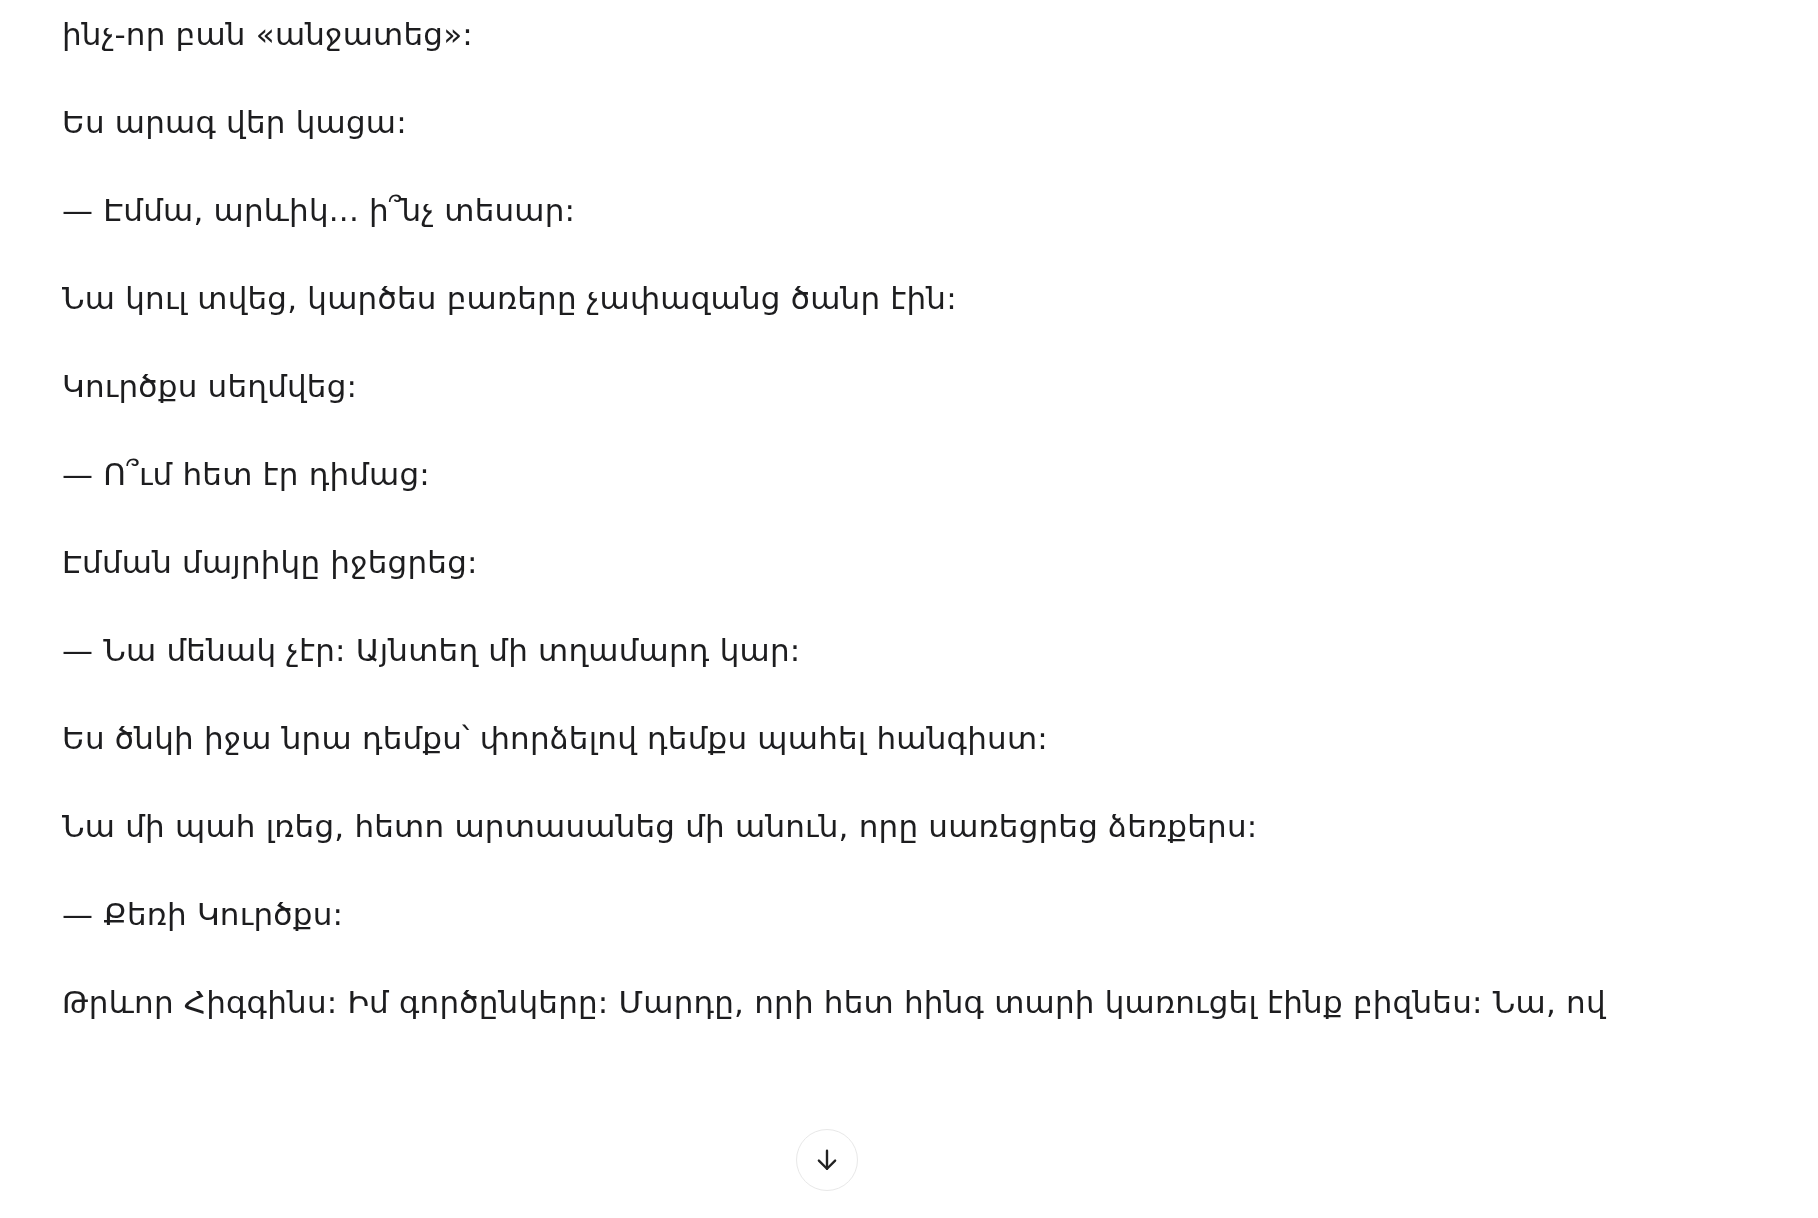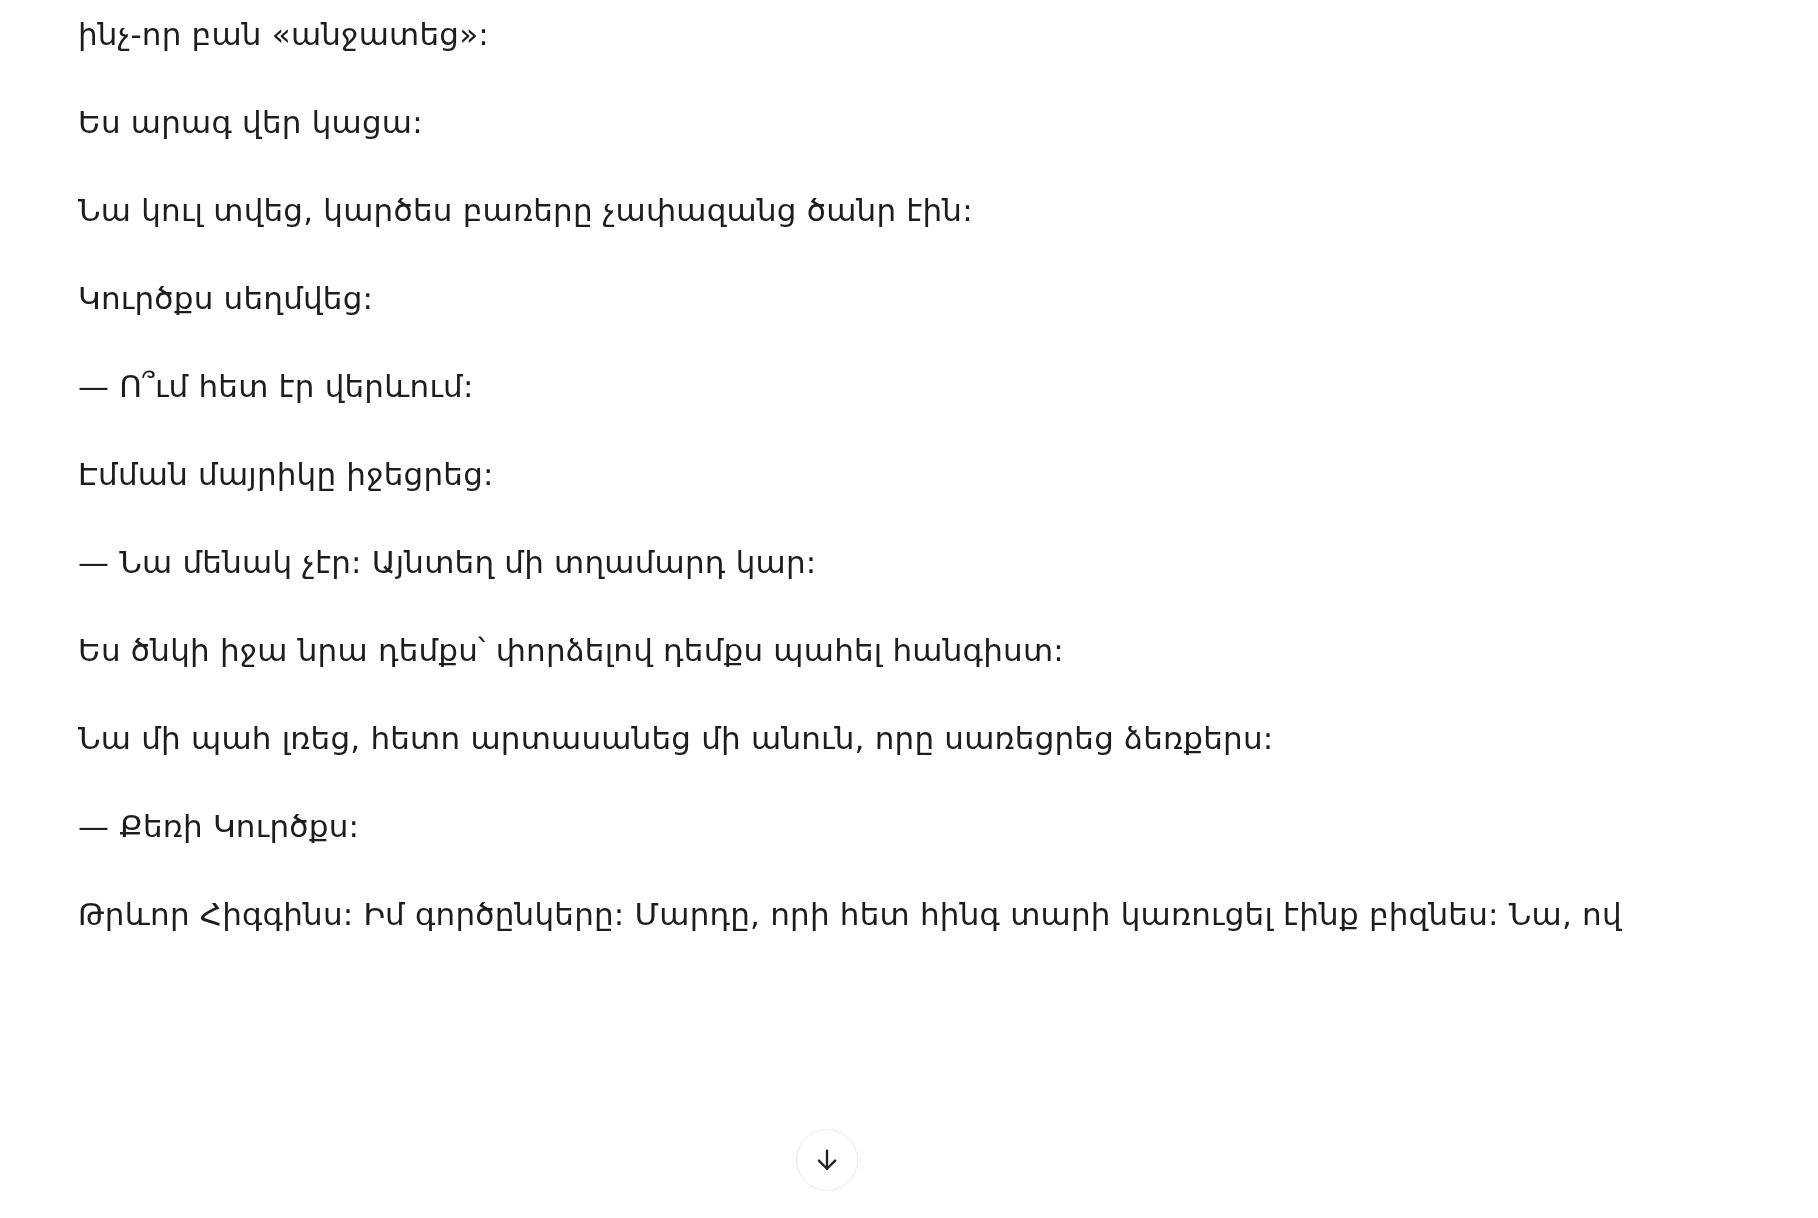--- a/index.html
+++ b/index.html
@@ -17,21 +17,21 @@
   .reader-page {
     position: absolute;
     top: 10px;
     left: 62px;
     right: 0;
     bottom: 0;
   }
   .para {
     font-size: 31px;
     line-height: 48px;
-    margin: 0 0 40px 16px;           
+    margin: 0 0 40px 0;           
     color: #1d1d1f;
     letter-spacing: 0.2px;
     white-space: nowrap;           
     font-weight: 400;
   }
   .scroll-down-btn {
     position: absolute;
     left: 796px;
     top: 1129px;
     width: 62px;
@@ -50,23 +50,24 @@
     display: block;
   }
 </style>
 </head>
 <body>
 
 <main class="reader-page" id="paragraph-container">
 
 <p class="para">ինչ-որ բան «անջատեց»:</p>
     <p class="para">Ես արագ վեր կացա:</p>
+    <p class="para">— Էմմա, արևիկ... ի՞նչ տեսար:</p>
     <p class="para">Նա կուլ տվեց, կարծես բառերը չափազանց ծանր էին:</p>
     <p class="para">Կուրծքս սեղմվեց:</p>
-    <p class="para">— Ո՞ւմ հետ էր վերևում:</p>
+    <p class="para">— Ո՞ւմ հետ էր դիմաց:</p>
     <p class="para">Էմման մայրիկը իջեցրեց:</p>
     <p class="para">— Նա մենակ չէր: Այնտեղ մի տղամարդ կար:</p>
     <p class="para">Ես ծնկի իջա նրա դեմքս՝ փորձելով դեմքս պահել հանգիստ:</p>
     <p class="para">Նա մի պահ լռեց, հետո արտասանեց մի անուն, որը սառեցրեց ձեռքերս:</p>
     <p class="para">— Քեռի Կուրծքս:</p>
     <p class="para">Թրևոր Հիգգինս: Իմ գործընկերը: Մարդը, որի հետ հինգ տարի կառուցել էինք բիզնես: Նա, ով</p>
   </main>
 
 <button class="scroll-down-btn" title="">
   <span>

